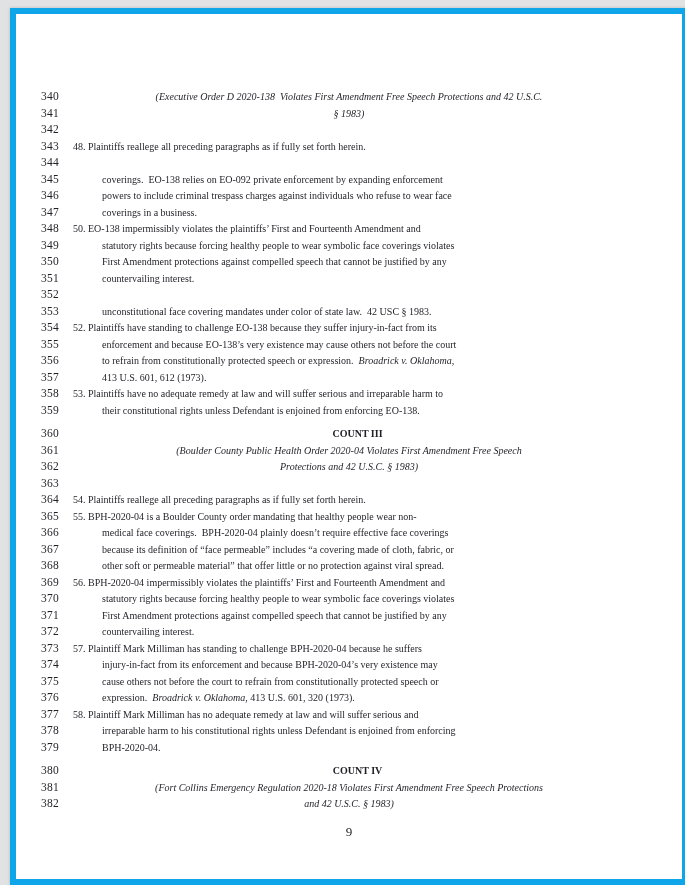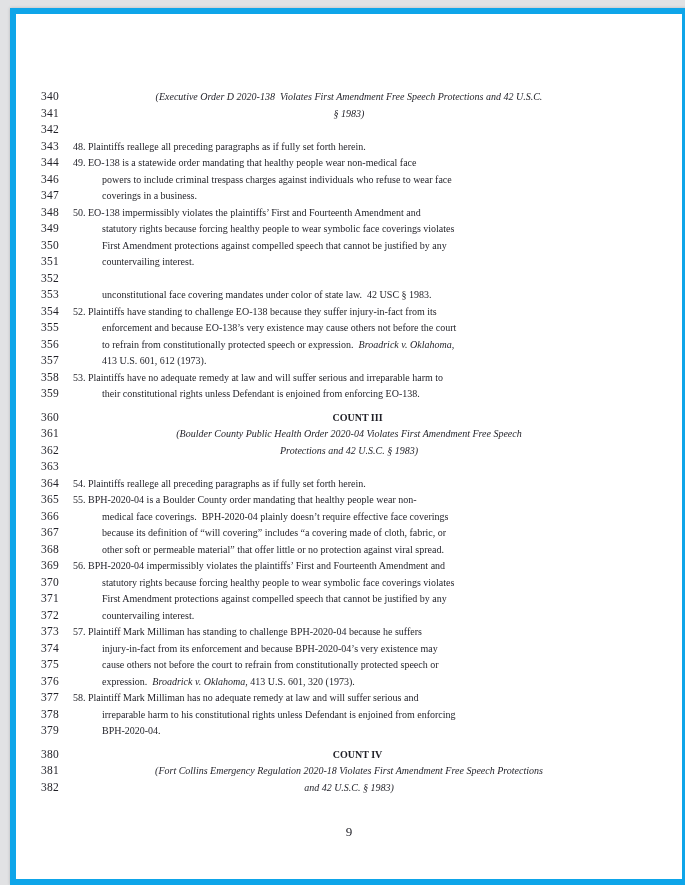--- a/index.html
+++ b/index.html
@@ -80,21 +80,24 @@
       <div class="line blank">
     <span class="lnum">342</span>
     <span class="ltext"></span>
   </div>
       <div class="line para">
     <span class="lnum">343</span>
     <span class="ltext">48. Plaintiffs reallege all preceding paragraphs as if fully set forth herein.</span>
   </div>
       <div class="line para">
     <span class="lnum">344</span>
-    <span class="ltext">49. EO-138 is a statewide order mandating that healthy people wear non-medical face</span>
+  </div>
+      <div class="line cont">
+    <span class="lnum">345</span>
+    <span class="ltext">coverings.  EO-138 relies on EO-092 private enforcement by expanding enforcement</span>
   </div>
       <div class="line cont">
     <span class="lnum">346</span>
     <span class="ltext">powers to include criminal trespass charges against individuals who refuse to wear face</span>
   </div>
       <div class="line cont">
     <span class="lnum">347</span>
     <span class="ltext">coverings in a business.</span>
   </div>
       <div class="line para">
@@ -167,21 +170,21 @@
       <div class="line para">
     <span class="lnum">365</span>
     <span class="ltext">55. BPH-2020-04 is a Boulder County order mandating that healthy people wear non-</span>
   </div>
       <div class="line cont">
     <span class="lnum">366</span>
     <span class="ltext">medical face coverings.  BPH-2020-04 plainly doesn’t require effective face coverings</span>
   </div>
       <div class="line cont">
     <span class="lnum">367</span>
-    <span class="ltext">because its definition of “will covering” includes “a covering made of cloth, fabric, or</span>
+    <span class="ltext">because its definition of “face permeable” includes “a covering made of cloth, fabric, or</span>
   </div>
       <div class="line cont">
     <span class="lnum">368</span>
     <span class="ltext">other soft or permeable material” that offer little or no protection against viral spread.</span>
   </div>
       <div class="line para">
     <span class="lnum">369</span>
     <span class="ltext">56. BPH-2020-04 impermissibly violates the plaintiffs’ First and Fourteenth Amendment and</span>
   </div>
       <div class="line cont">

